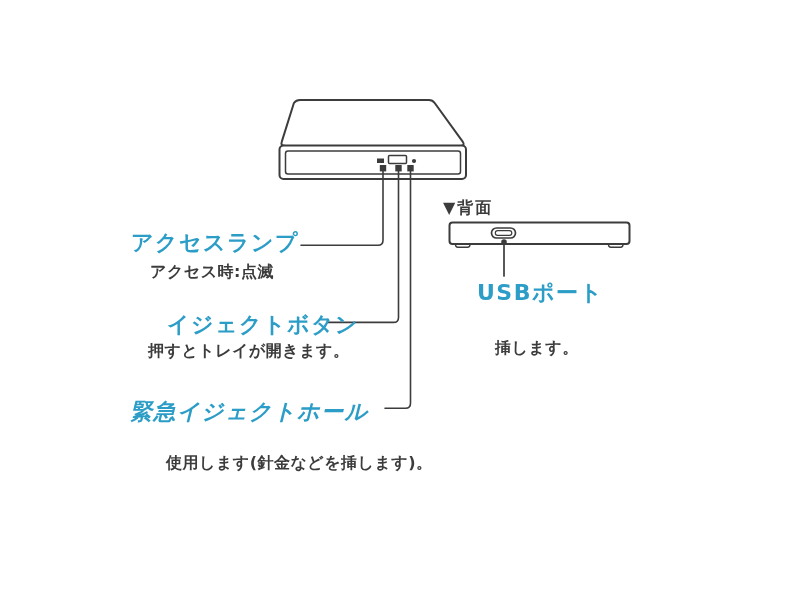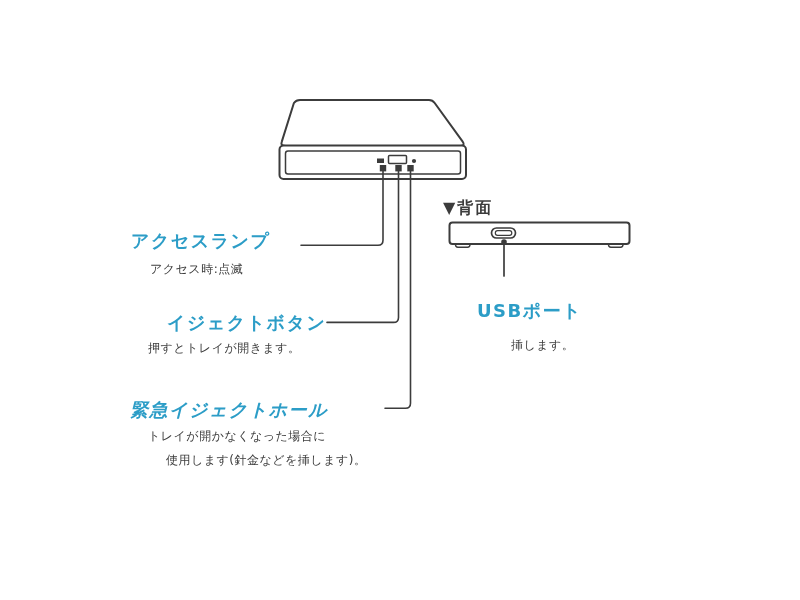--- a/index.html
+++ b/index.html
@@ -6,22 +6,22 @@
     --accent:#2c9dc7;
     --ink:#3c3c3c;
     --bg:#ffffff;
   }
   *{margin:0;padding:0;box-sizing:border-box;}
   html,body{width:800px;height:600px;background:var(--bg);overflow:hidden;}
   body{font-family:"DejaVu Sans","Liberation Sans",sans-serif;}
   .stage{position:relative;width:800px;height:600px;background:var(--bg);}
   .art{position:absolute;left:0;top:0;}
   .txt{position:absolute;white-space:nowrap;line-height:1.1;}
-  .hd{font-size:18px;font-weight:700;color:var(--accent);letter-spacing:1.5px;}
-  .desc{font-size:12px;font-weight:400;color:var(--ink);letter-spacing:0.5px;}
+  .hd{font-size:22px;font-weight:700;color:var(--accent);letter-spacing:1.5px;}
+  .desc{font-size:16px;font-weight:700;color:var(--ink);letter-spacing:0.5px;}
   .caption{font-size:16px;font-weight:600;color:var(--ink);letter-spacing:2px;}
 </style>
 </head>
 <body>
 
 <div class="stage">
 
   <svg class="art" width="800" height="600" viewBox="0 0 800 600">
 
     <g stroke="#3c3c3c" fill="none" stroke-linejoin="round" stroke-linecap="round">
@@ -66,21 +66,20 @@
     </g>
   </svg>
 
   <div class="txt hd" style="left:131px;top:231px;">アクセスランプ</div>
   <div class="txt desc" style="left:150px;top:263px;">アクセス時:点滅</div>
 
   <div class="txt hd" style="left:131px;top:313px;margin-left:36px;">イジェクトボタン</div>
   <div class="txt desc" style="left:148px;top:342px;">押すとトレイが開きます。</div>
 
   <div class="txt hd" style="left:130px;top:400px;font-style:italic;">緊急イジェクトホール</div>
-  <div class="txt desc" style="left:148px;top:430px;">トレイが開かなくなった場合に</div>
   <div class="txt desc" style="left:166px;top:454px;text-align:center;">使用します(針金などを挿します)。</div>
 
   <div class="txt caption" style="left:443px;top:199px;">▼背面</div>
 
-  <div class="txt hd" style="left:477px;top:281px;margin-top:20px;">USBポート</div>
-  <div class="txt desc" style="left:511px;top:339px;">挿します。</div>
+  <div class="txt hd" style="left:477px;top:281px;">USBポート</div>
+  <div class="txt desc" style="left:495px;top:339px;">挿します。</div>
 
 </div>
 
 </body></html>

